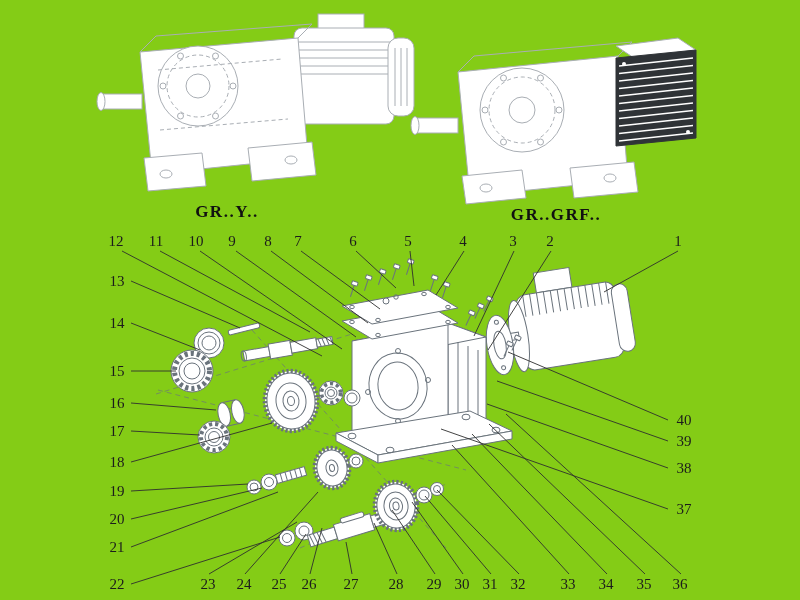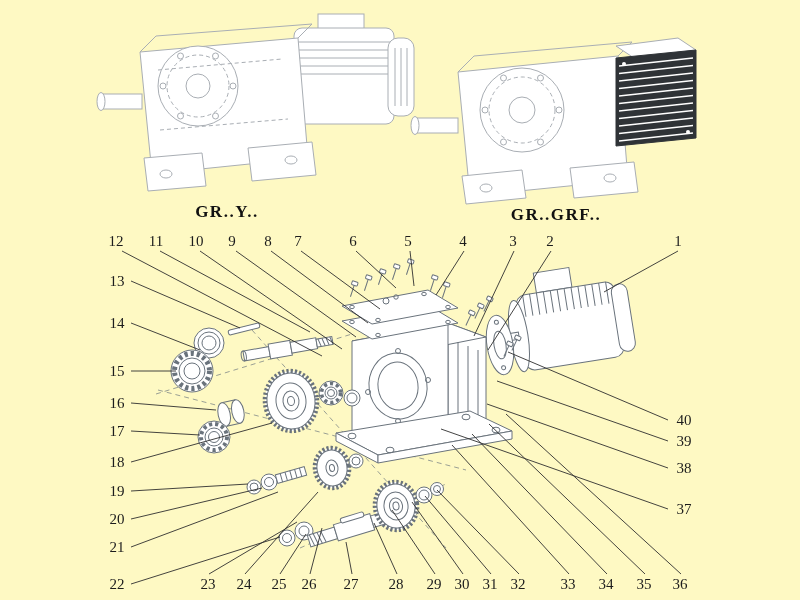--- a/index.html
+++ b/index.html
@@ -2,21 +2,21 @@
 <html style="--line: #6a737c; --photo-line: #a9aeb4; --leader: #2f2f2f; --dark: #2f3337;"><head>
 <meta charset="utf-8">
 <style>
   :root{
     --line:#6a737c;
     --photo-line:#a9aeb4;
     --leader:#2f2f2f;
     --dark:#2f3337;
   }
   html,body{margin:0;padding:0;background:#fff;}
-  .page{width:800px;height:600px;background:#fef9c3;position:relative;overflow:hidden;
+  .page{width:800px;height:600px;background:#84cc16;position:relative;overflow:hidden;
         font-family:"Liberation Serif", serif;}
   svg{display:block;}
   .ph{stroke:var(--photo-line);fill:none;stroke-width:1;}
   .phf{stroke:var(--photo-line);fill:#fff;stroke-width:1;}
   .ln{stroke:var(--line);fill:none;stroke-width:1;}
   .lnf{stroke:var(--line);fill:#fff;stroke-width:1;}
   .teeth{stroke:var(--line);fill:#fff;stroke-width:4.5;stroke-dasharray:2.2 2;}
   .balls{stroke:var(--line);fill:none;stroke-dasharray:3.2 3;}
   .dash{stroke:var(--line);stroke-dasharray:5 4;stroke-width:.8;fill:none;opacity:.85;}
   .leader{stroke:var(--leader);stroke-width:.9;fill:none;}

